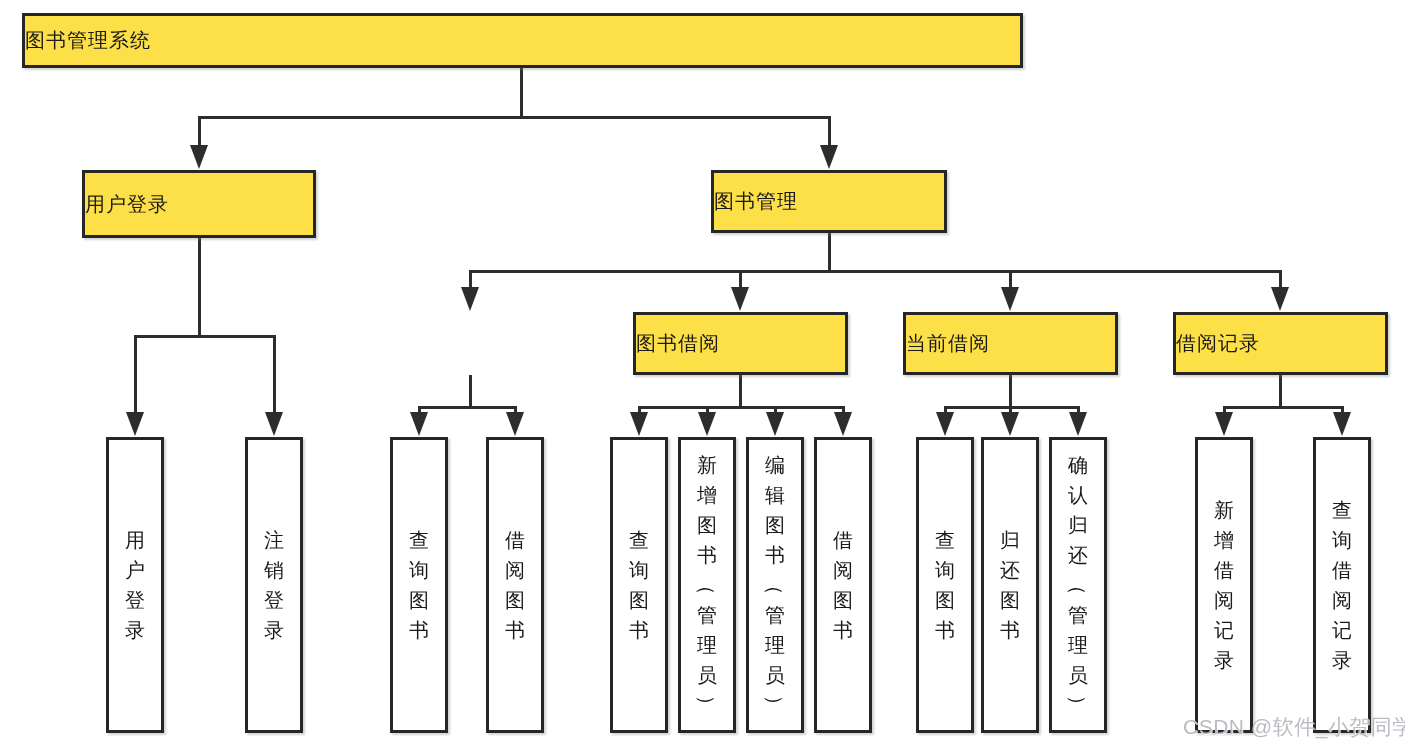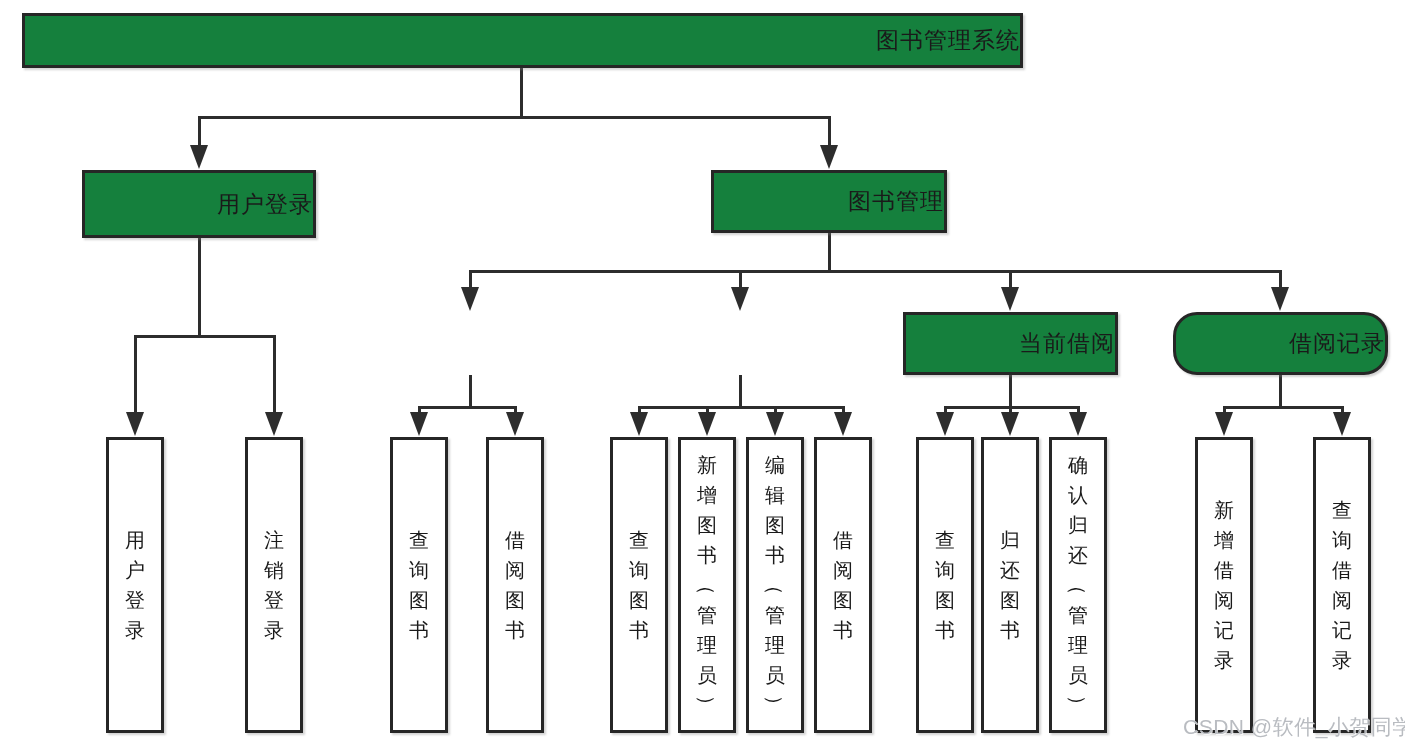--- a/index.html
+++ b/index.html
@@ -12,23 +12,23 @@
   html,body{margin:0;padding:0;background:#fff;}
   body{font-family:"Liberation Sans",sans-serif;}
   #canvas{
     position:relative;
     width:1405px;height:747px;
     background:var(--bg);
     overflow:hidden;
   }
   .hbox{
     position:absolute;box-sizing:border-box;
-    border:3px solid var(--border);background:#15803d;
-    display:flex;align-items:center;justify-content:flex-end;
-    font-size:23px;color:var(--text);
+    border:3px solid var(--border);background:#fde047;
+    display:flex;align-items:center;justify-content:flex-start;
+    font-size:20px;color:var(--text);
     box-shadow:2px 2px 2px rgba(130,130,130,.35);
     z-index:2;letter-spacing:1px;
   }
   .vbox{
     position:absolute;box-sizing:border-box;
     border:3px solid var(--border);background:#fff;
     display:flex;flex-direction:column;align-items:center;justify-content:center;
     gap:10px;padding:4px 0;
     font-size:20px;color:var(--text);
     box-shadow:2px 2px 2px rgba(130,130,130,.35);
@@ -56,28 +56,31 @@
 
 <div id="canvas">
 
   <div class="hbox" style="left:22px;top:13px;width:1001px;height:55px;">
     <span>图书管理系统</span>
   </div>
 
   <div class="hbox" style="left:82px;top:170px;width:234px;height:68px;">
     <span>用户登录</span>
   </div>
-  <div class="hbox" style="left:711px;top:170px;width:236px;height:63px;padding-left:6px;">
+  <div class="hbox" style="left:711px;top:170px;width:236px;height:63px;">
     <span>图书管理</span>
   </div>
 
+  <div class="hbox" style="left:633px;top:312px;width:215px;height:63px;">
+    <span>图书借阅</span>
+  </div>
   <div class="hbox" style="left:903px;top:312px;width:215px;height:63px;">
     <span>当前借阅</span>
   </div>
-  <div class="hbox" style="left:1173px;top:312px;width:215px;height:63px;border-radius:24px;">
+  <div class="hbox" style="left:1173px;top:312px;width:215px;height:63px;">
     <span>借阅记录</span>
   </div>
 
   <div class="vbox" style="left:106px;">
       <span class="ch">用</span>
       <span class="ch">户</span>
       <span class="ch">登</span>
       <span class="ch">录</span>
     </div>
   <div class="vbox" style="left:245px;">

